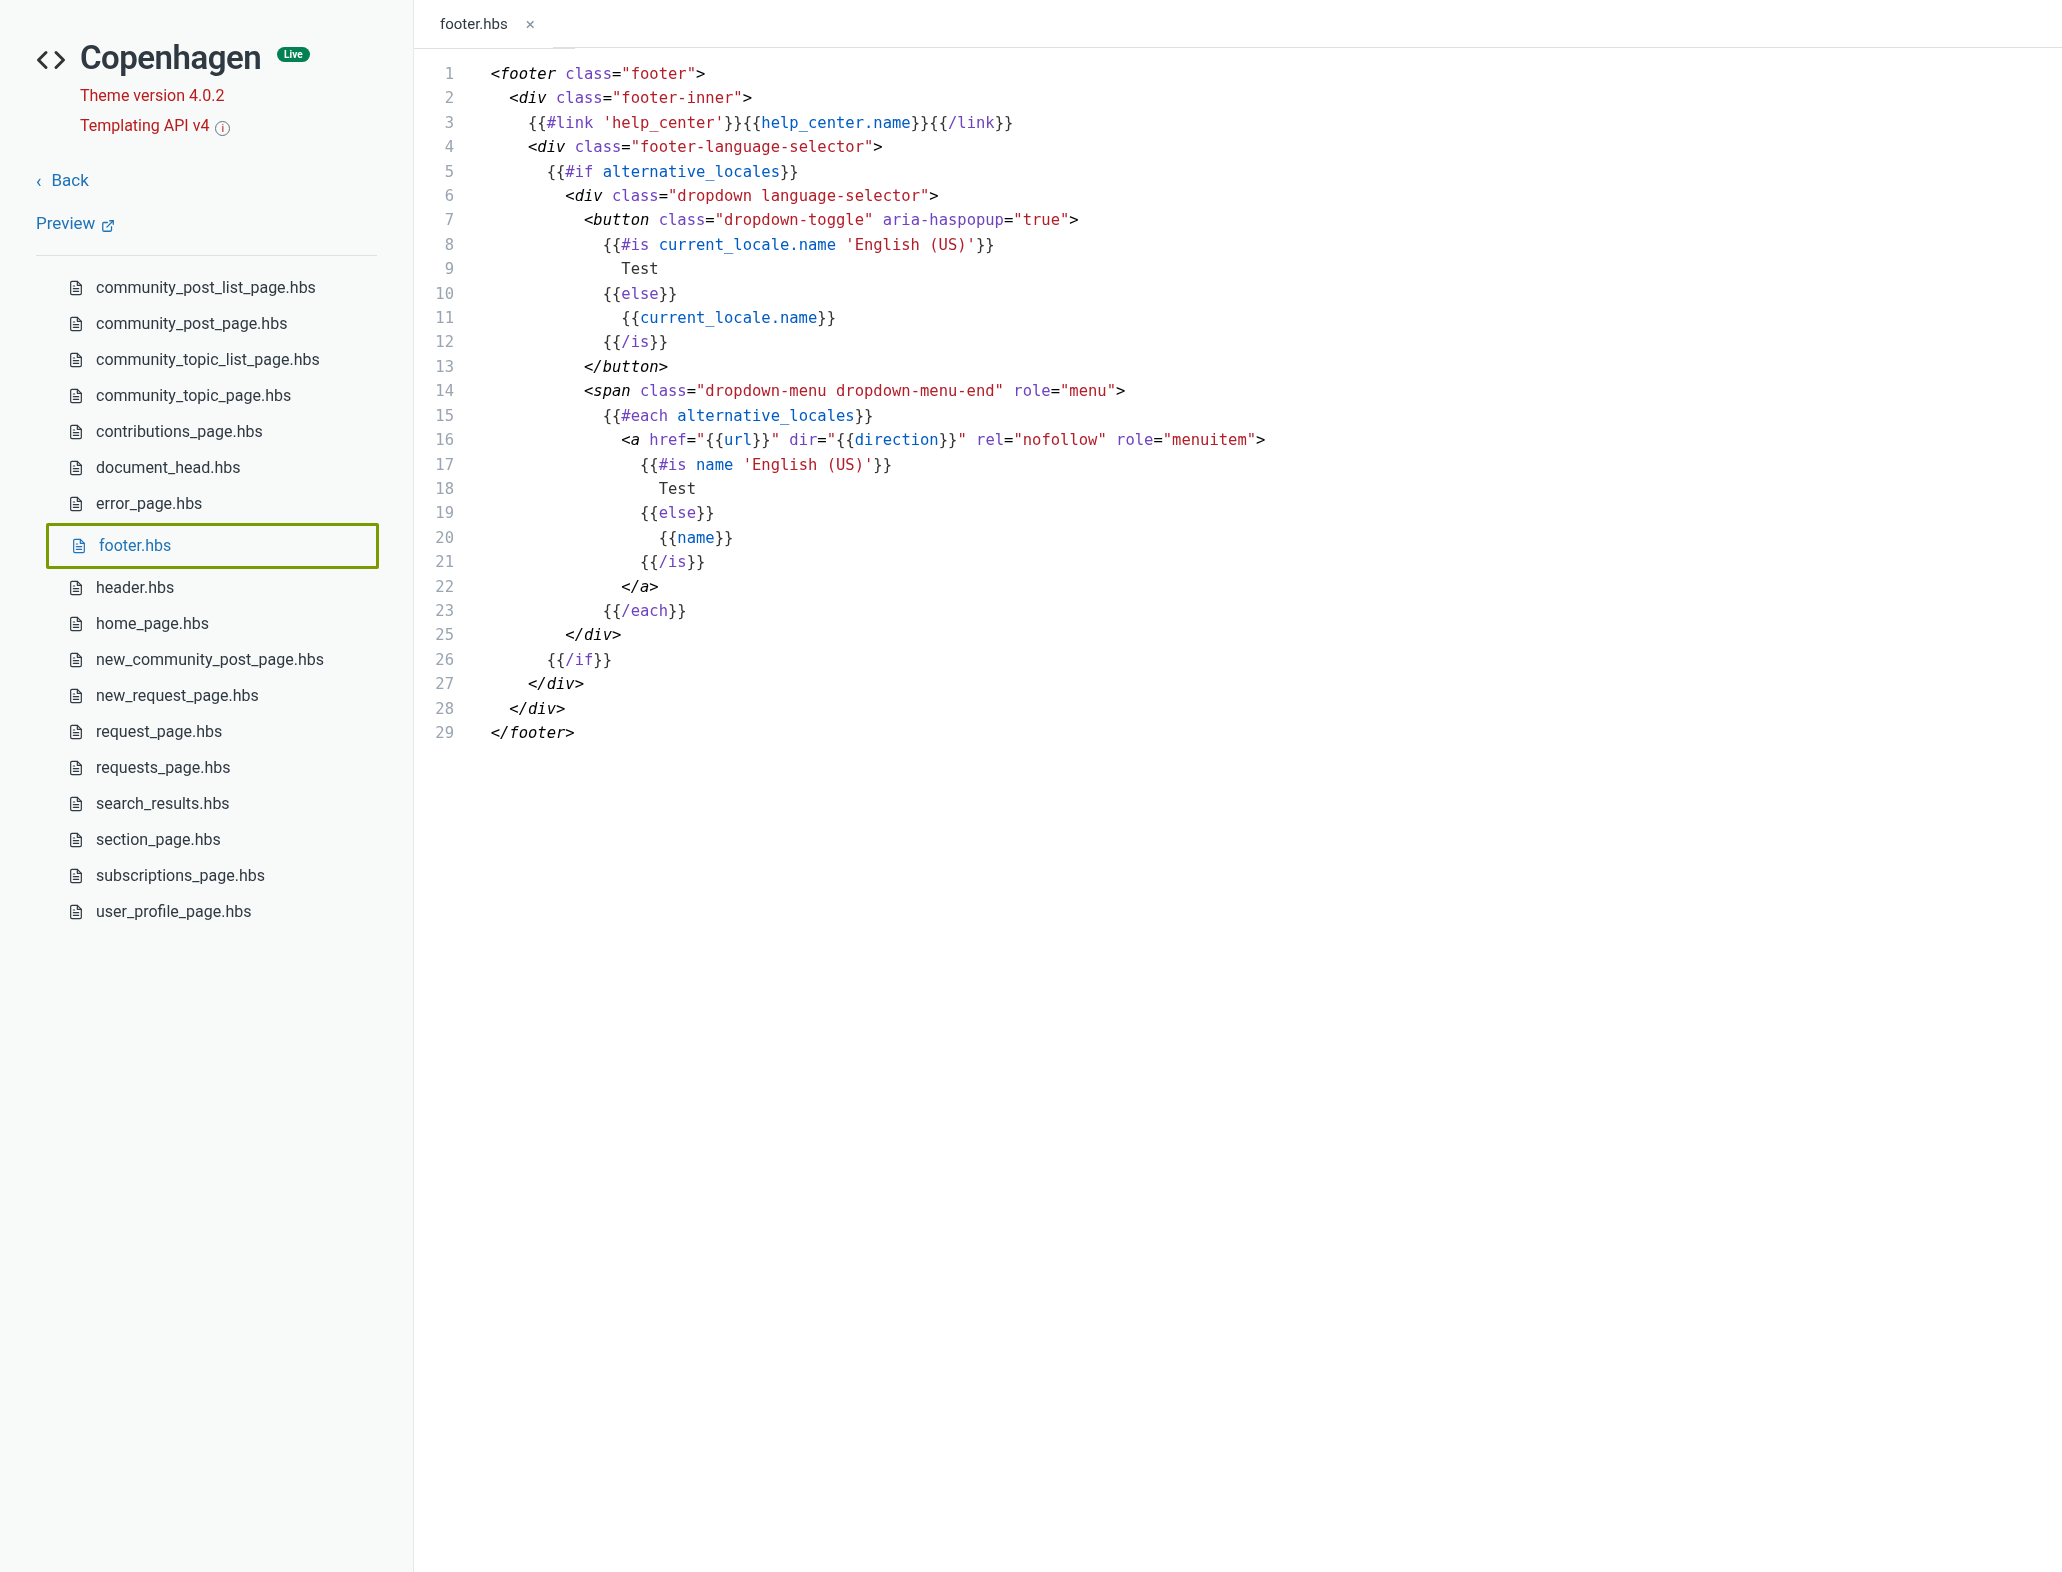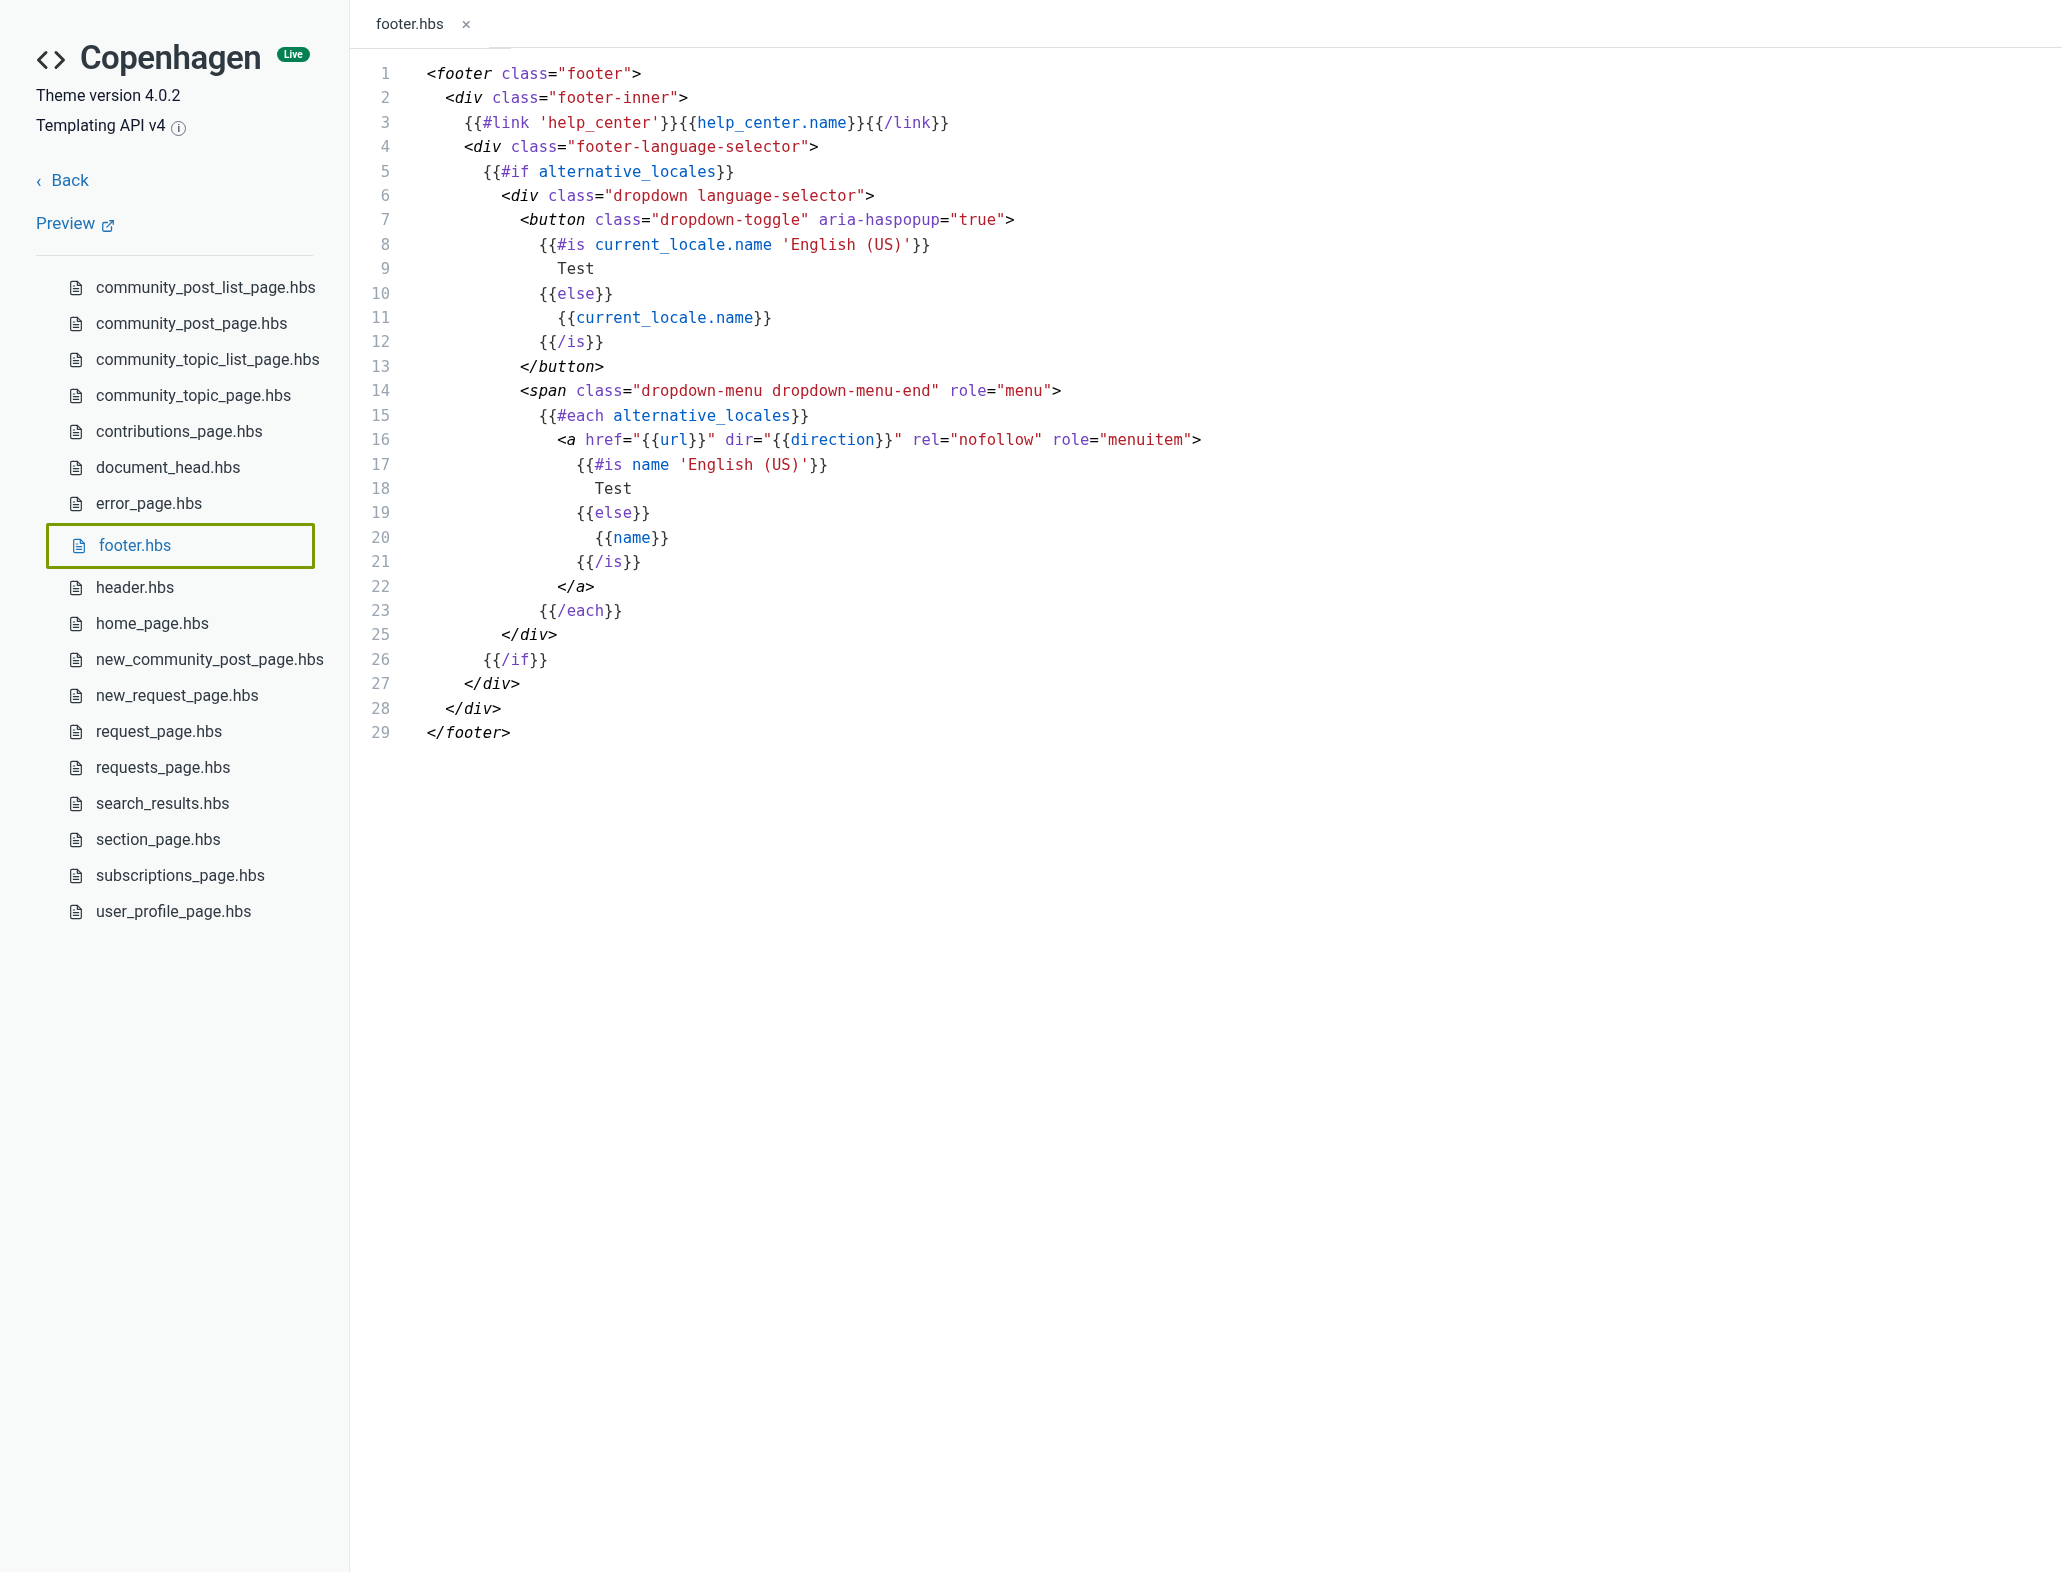--- a/index.html
+++ b/index.html
@@ -1,35 +1,35 @@
 <!DOCTYPE html>
 <html><head>
 <meta charset="utf-8">
 <style>
 * { box-sizing: border-box; margin: 0; padding: 0; }
 html, body { height: 100%; font-family: -apple-system, BlinkMacSystemFont, "Segoe UI", Roboto, sans-serif; }
 body { display: flex; background: #fff; color: #2f3941; }
 
 
 .sidebar {
-  width: 350px;
+  width: 414px;
   background: #f8f9f9;
   border-right: 1px solid #e8e8e8;
   padding: 38px 36px 20px 36px;
   overflow-y: auto;
   flex-shrink: 0;
 }
 .theme-header { display: flex; align-items: center; gap: 14px; margin-bottom: 4px; }
 .code-icon { width: 30px; height: 30px; color: #333; flex-shrink: 0; margin-top: 4px;}
 .theme-title { font-size: 33px; font-weight: 600; color: #2f3941; letter-spacing:-0.5px;}
 .live-badge {
   background: #038153; color: #ffffff; font-size: 10px; font-weight: 700;
   padding: 2px 7px; border-radius: 8px; margin-left: 2px; position: relative; top: -3px;
 }
-.theme-meta { color: #0f172a; font-size: 16px; line-height: 1.9; }
+.theme-meta { color: #b91c1c; font-size: 16px; margin-left: 44px; line-height: 1.9; }
 .info-icon { display:inline-block; width:15px; height:15px; border:1.5px solid #68737d; border-radius:50%; font-size:11px; text-align:center; line-height:13px; margin-left:2px; vertical-align:-1px; }
 
 .back-link { display:flex; align-items:center; gap:10px; color:#1f73b7; font-size:17px; margin-top:28px; margin-bottom:22px; cursor:pointer; }
 .back-link .chev { font-size:18px; }
 .preview-link { color:#1f73b7; font-size:17px; cursor:pointer; display:flex; align-items:flex-end; gap:6px; margin-bottom:22px;}
 .ext-icon { display:inline-block; }
 
 .file-list { border-top:1px solid #e0e0e0; padding-top:14px; }
 .file-item {
   display:flex; align-items:center; gap:12px; padding:8px 6px 8px 32px;

